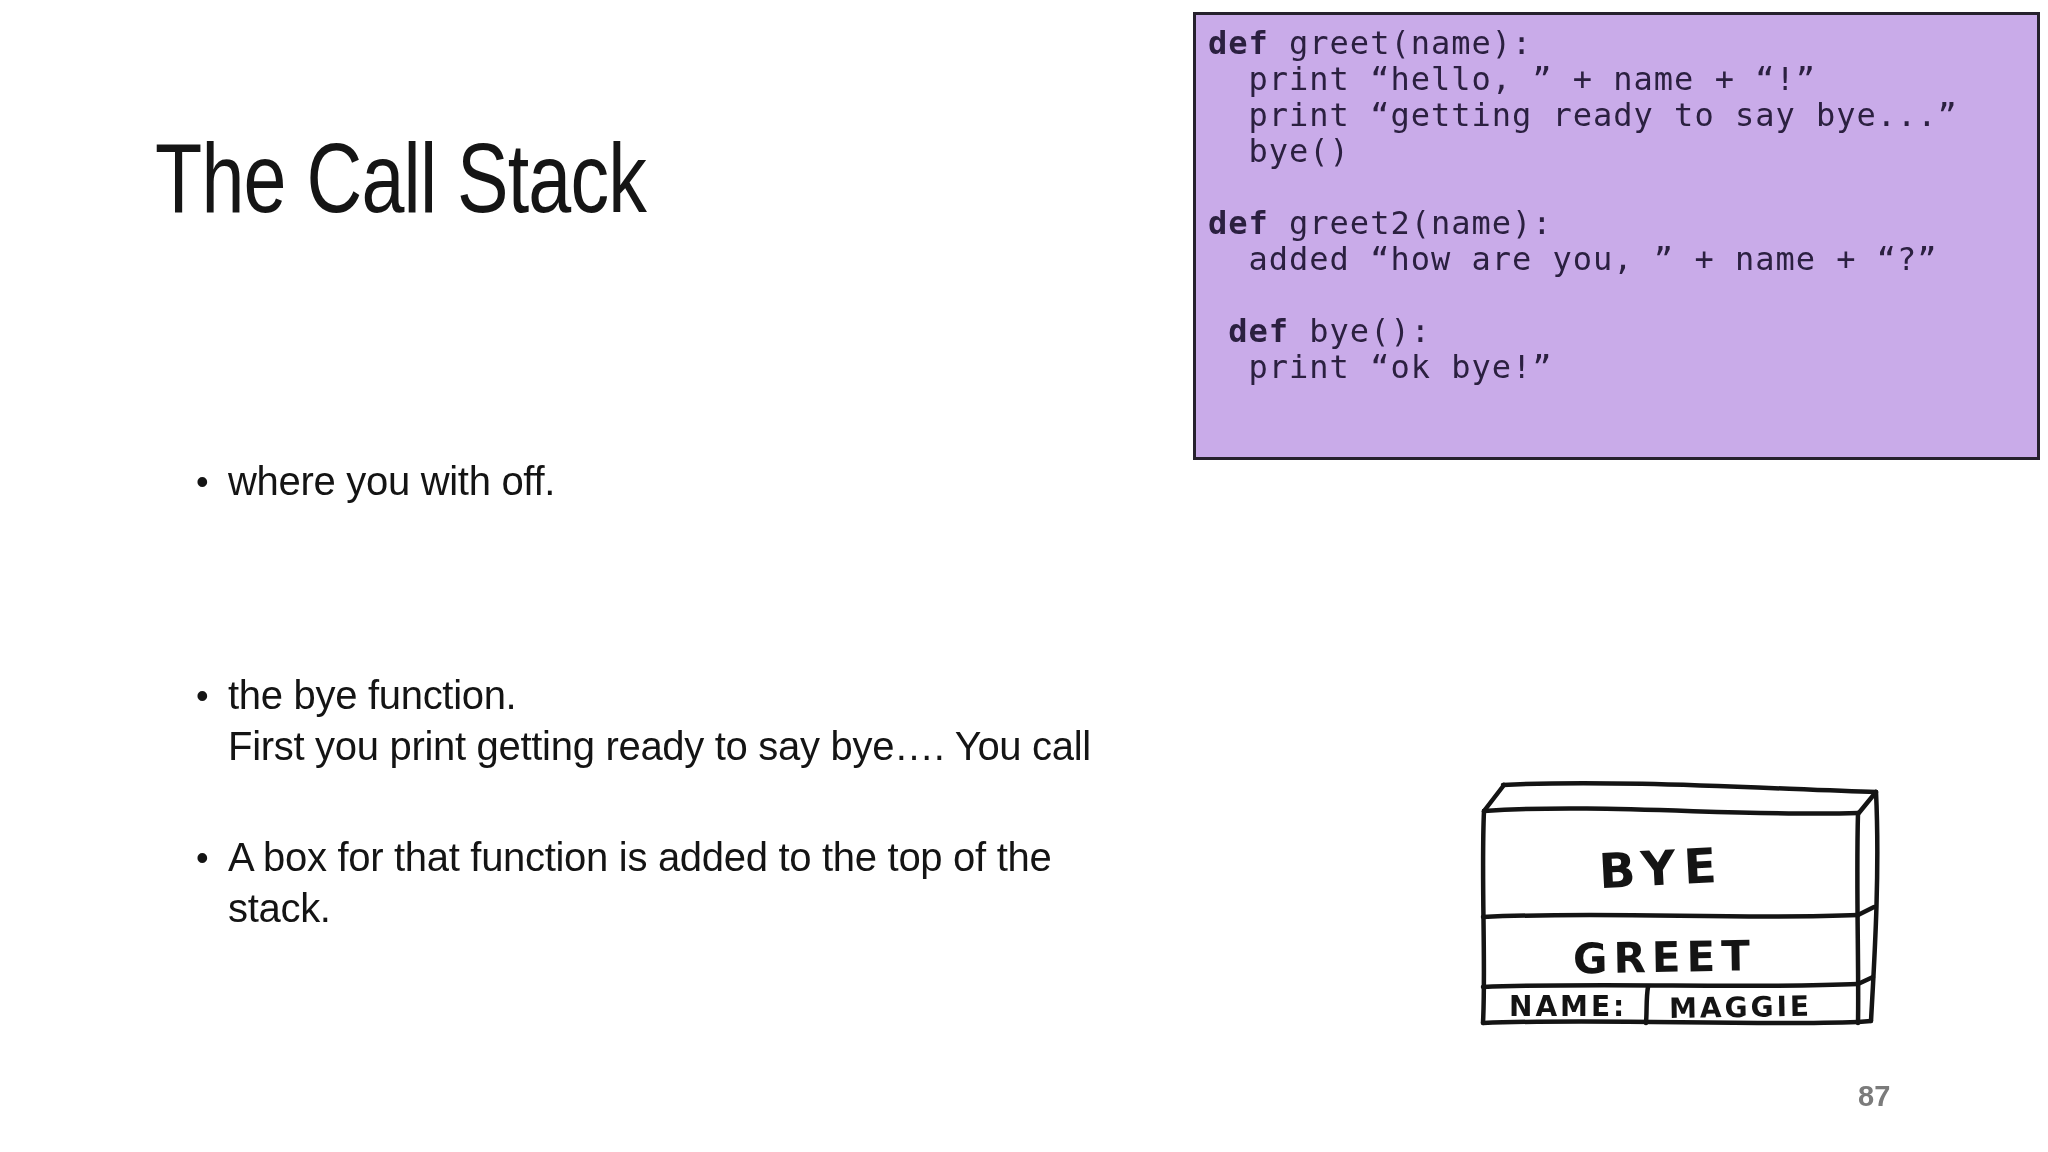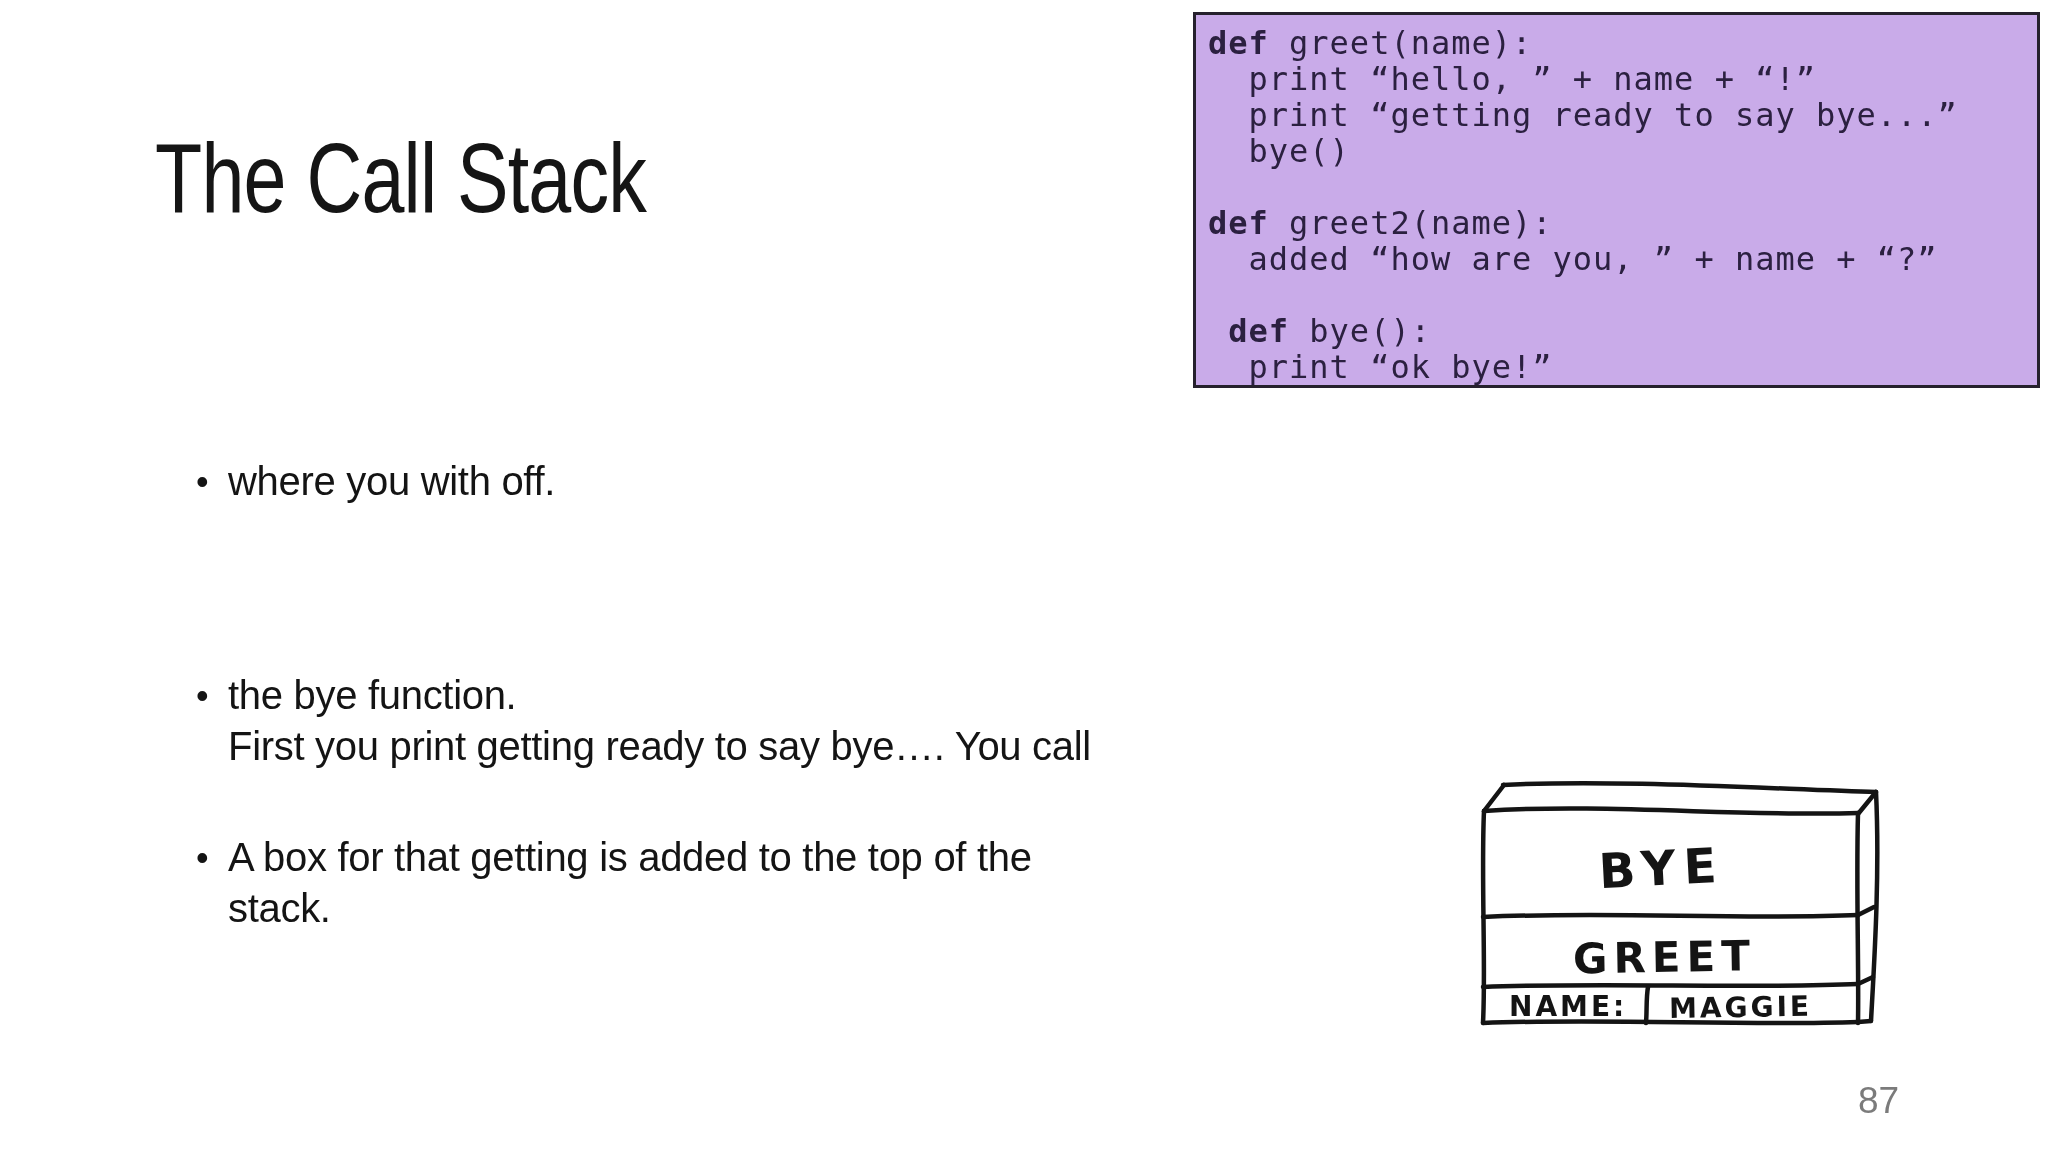--- a/index.html
+++ b/index.html
@@ -21,21 +21,21 @@
     color:#151515;
     letter-spacing:-1px;
     transform:scaleX(.78);
     transform-origin:left top;
     white-space:nowrap;
   }
   
   .code-panel{
     position:absolute;
     left:1193px;top:12px;
-    width:847px;height:376px;
+    width:847px;height:448px;
     box-sizing:border-box;
     background:#c9abe9;
     border:3px solid #26212d;
     padding:10px 0 0 12px;
     font-family:"DejaVu Sans Mono","Liberation Mono",monospace;
     font-size:32px;
     line-height:36px;
     letter-spacing:1px;
     color:#2b2040;
     overflow:hidden;
@@ -69,21 +69,21 @@
   .diagram text{
     font-family:"DejaVu Sans",sans-serif;
     font-weight:bold;fill:#141414;
   }
   .dg-top{font-size:48px;letter-spacing:8px;}
   .dg-mid{font-size:42px;letter-spacing:6px;}
   .dg-small{font-size:28px;letter-spacing:3px;}
   
   .page-num{
     position:absolute;left:1858px;top:1080px;
-    font-size:37px;color:#7b7b7b;
+    font-size:29px;color:#7b7b7b;font-weight:bold;
   }
 </style>
 </head>
 <body>
 
 <div class="slide">
 
   <h1 class="title">The Call Stack</h1>
 
   <div class="code-panel" id="codePanel">
@@ -109,21 +109,21 @@
       <div class="bullet-para">
         <span class="bullet-dot">•</span>
         <div class="bullet-lines">
           <div>the bye function.</div>
           <div>First you print getting ready to say bye…. You call</div>
         </div>
       </div>
       <div class="bullet-para">
         <span class="bullet-dot">•</span>
         <div class="bullet-lines">
-          <div>A box for that getting is added to the top of the</div>
+          <div>A box for that function is added to the top of the</div>
           <div>stack.</div>
         </div>
       </div>
     </div>
 
   <svg class="diagram" viewBox="0 0 424 262">
 
     <path d="M30,9 C140,3 300,13 403,16"></path>
     <path d="M11,35 L31,9"></path>
     <path d="M385,38 L403,16"></path>

